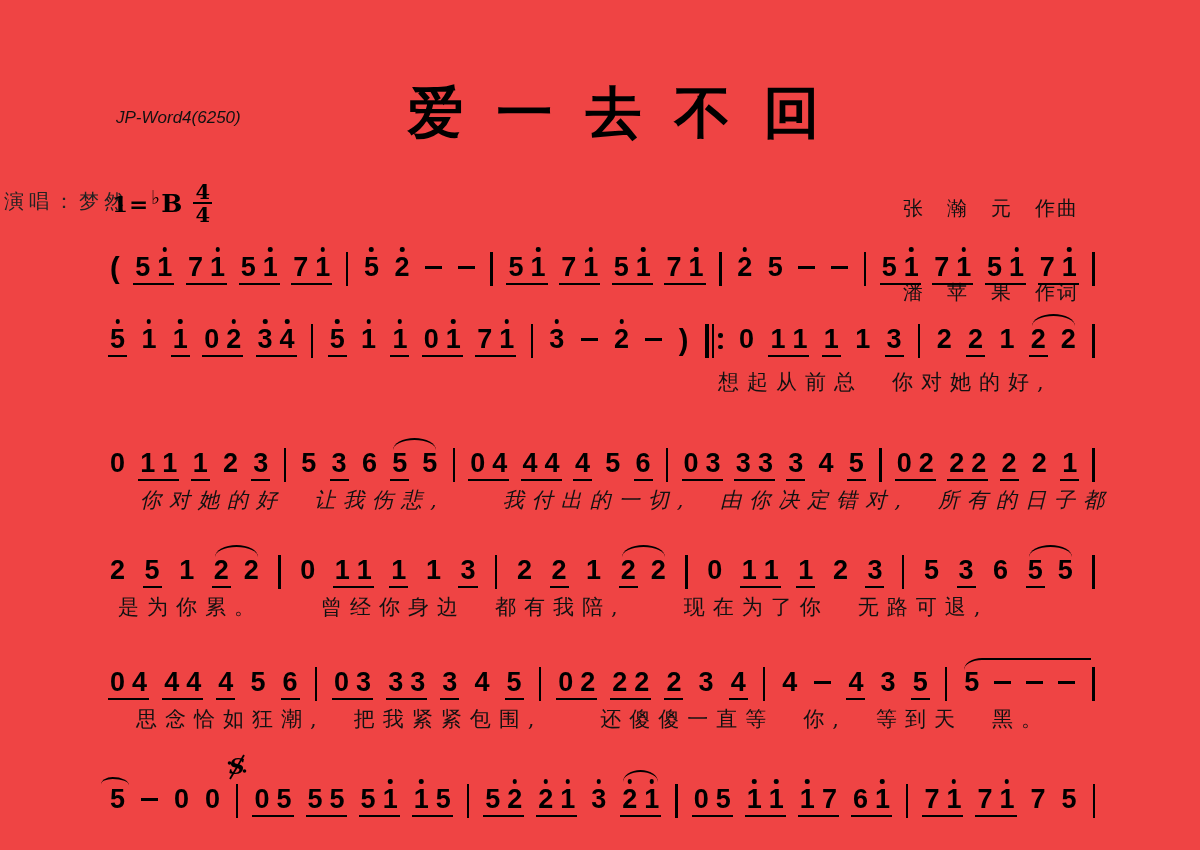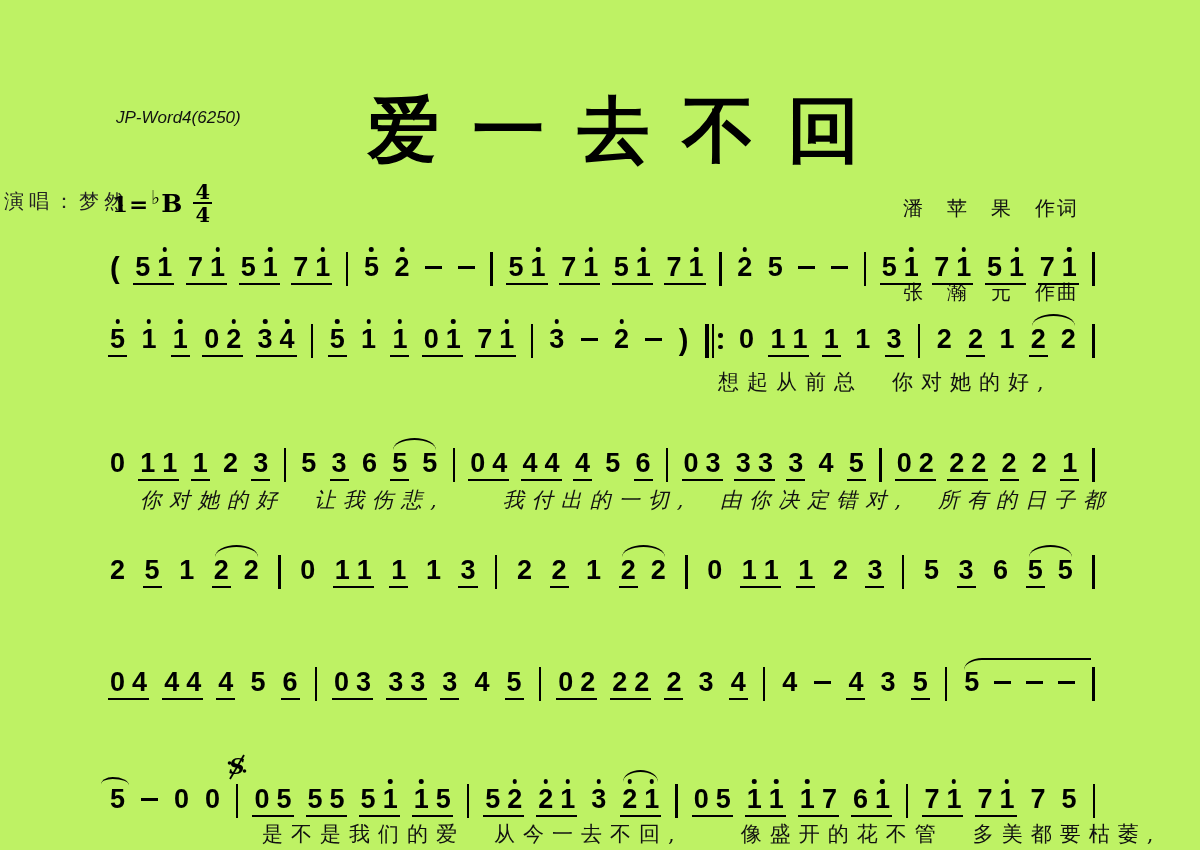--- a/index.html
+++ b/index.html
@@ -1,21 +1,21 @@
 <!DOCTYPE html>
 <html><head>
 <meta charset="utf-8">
 <style>
   html,body{margin:0;padding:0;background:#e8e8e8;}
-  .sheet{position:relative;width:1200px;height:850px;background:#bef264;overflow:hidden;
+  .sheet{position:relative;width:1200px;height:850px;background:#ef4444;overflow:hidden;
          font-family:"Liberation Sans",sans-serif;color:#000;margin:0 auto;}
   
   .watermark{position:absolute;left:116px;top:108px;font:italic 17px "Liberation Sans",sans-serif;color:#111;}
-  .title{position:absolute;left:60px;right:0;top:100px;text-align:center;
-         font-family:"DejaVu Serif",serif;font-weight:bold;font-size:72px;letter-spacing:33px;line-height:60px;}
+  .title{position:absolute;left:60px;right:0;top:82px;text-align:center;
+         font-family:"DejaVu Serif",serif;font-weight:bold;font-size:56px;letter-spacing:33px;line-height:60px;}
   .subtitle{position:absolute;left:4px;right:0;top:188px;text-align:left;
             font-family:"DejaVu Serif",serif;font-size:20px;letter-spacing:5px;color:#222;}
   .credits{position:absolute;left:903px;top:138px;font-family:"DejaVu Serif",serif;
            font-size:20px;line-height:28px;letter-spacing:2px;color:#111;white-space:pre;}
   .keysig{position:absolute;left:112px;top:182px;display:flex;align-items:center;
           font-family:"DejaVu Serif",serif;font-weight:bold;}
   .kprefix{font-size:23px;letter-spacing:1px;}
   .kflat{font-size:19px;margin:-12px 1px 0 2px;}
   .ktonic{font-size:25px;}
   .meter{display:inline-flex;flex-direction:column;align-items:center;margin-left:11px;
@@ -66,22 +66,22 @@
 
 <div class="sheet">
 
   <div class="watermark">JP-Word4(6250)</div>
 
   <div class="title">爱一去不回</div>
 
   <div class="subtitle">演唱：梦然</div>
 
   <div class="credits">
+    <div>张　瀚　元　作曲</div>
     <div>潘　苹　果　作词</div>
-    <div>张　瀚　元　作曲</div>
   </div>
 
   <div class="keysig">
     <span class="kprefix">1=</span>
     <span class="kflat">♭</span>
     <span class="ktonic">B</span>
     <span class="meter">
       <span class="mtop">4</span>
       <span class="mbot">4</span>
     </span>
@@ -536,20 +536,21 @@
         <span class="slur">
           <span class="note u">
             <span class="num">5</span>
           </span>
           <span class="note">
             <span class="num">5</span>
           </span>
         </span>
         <span class="bar"></span>
       </div>
+    <div class="lyrics">是为你累。　　曾经你身边　都有我陪,　　现在为了你　无路可退,</div>
   </div>
   <div class="system sys5">
     <div class="notesrow">
         <span class="beam">
           <span class="note">
             <span class="num">0</span>
           </span>
           <span class="note">
             <span class="num">4</span>
           </span>
@@ -641,20 +642,21 @@
         <span class="slur open-right">
           <span class="note">
             <span class="num">5</span>
           </span>
           <span class="dashtok"></span>
           <span class="dashtok"></span>
           <span class="dashtok"></span>
         </span>
         <span class="bar"></span>
       </div>
+    <div class="lyrics">思念恰如狂潮,　把我紧紧包围,　　还傻傻一直等　你,　等到天　黑。</div>
   </div>
   <div class="system sys6">
     <div class="notesrow">
         <span class="slur open-left">
           <span class="note">
             <span class="num">5</span>
           </span>
         </span>
         <span class="dashtok"></span>
         <span class="note">
@@ -784,16 +786,15 @@
           </span>
         </span>
         <span class="note">
           <span class="num">7</span>
         </span>
         <span class="note">
           <span class="num">5</span>
         </span>
         <span class="bar"></span>
       </div>
-    <div class="lyrics">是不是我们的爱　从今一去不回,　　像盛开的花不管　多美都要枯萎,</div>
   </div>
 
 </div>
 
 </body></html>

